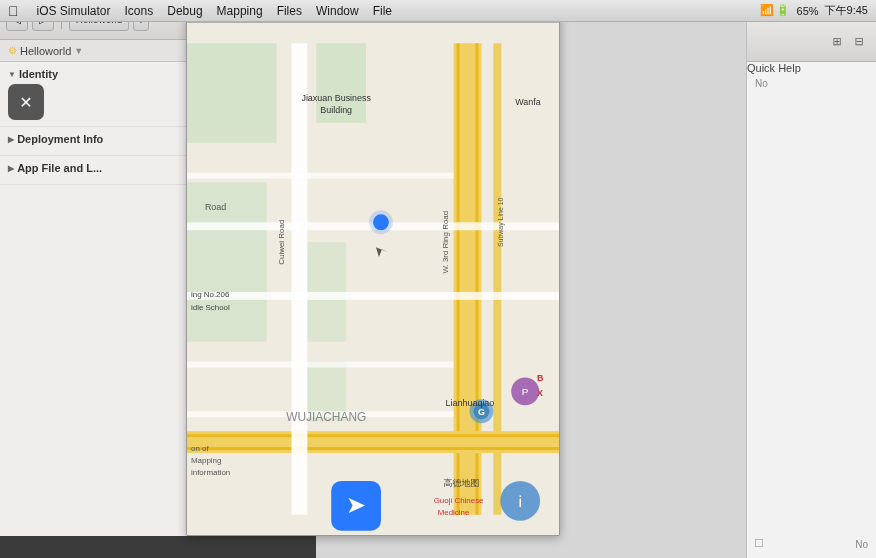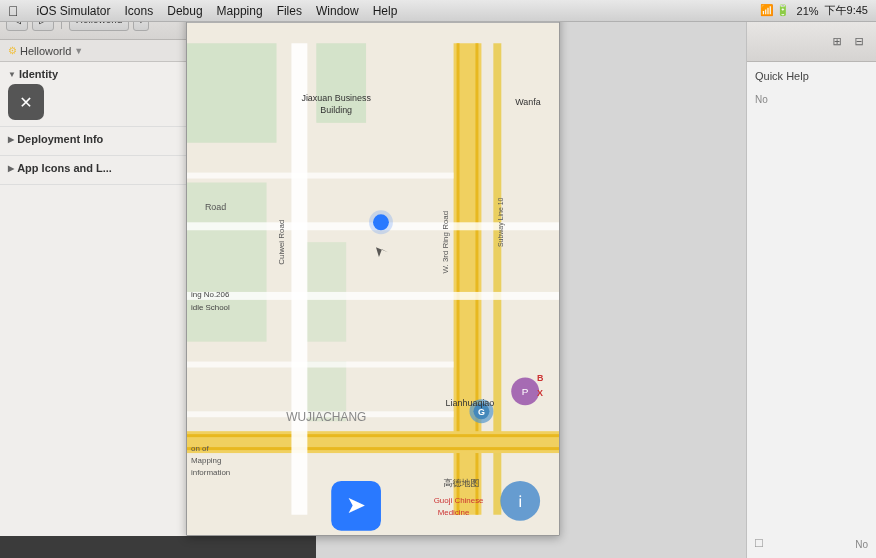--- a/index.html
+++ b/index.html
@@ -262,21 +262,21 @@
       border-bottom: 1px solid #b8b6b4;
       display: flex; align-items: center; justify-content: flex-end;
       padding: 0 8px; gap: 4px;
     }
     .inspector-icon-btn {
       width: 18px; height: 18px;
       display: flex; align-items: center; justify-content: center;
       color: #666; font-size: 11px;
     }
     .inspector-quick-help {
-      padding: 8px;
+      padding: 0;
       font-size: 11px;
       color: #444;
     }
     .inspector-label {
       font-size: 10px; color: #888;
       padding: 4px 8px;
     }
   </style>
 </head>
 <body>
@@ -284,24 +284,24 @@
 <div class="screen">
 
   <div class="menu-bar">
     <span class="apple-icon"></span>
     <span class="app-name menu-bar-item">iOS Simulator</span>
     <span class="menu-bar-item">Icons</span>
     <span class="menu-bar-item">Debug</span>
     <span class="menu-bar-item">Mapping</span>
     <span class="menu-bar-item">Files</span>
     <span class="menu-bar-item">Window</span>
-    <span class="menu-bar-item">Help</span>
+    <span class="menu-bar-item">File</span>
     <div class="menu-bar-right">
       <span>📶 🔋</span>
-      <span>21%</span>
+      <span>65%</span>
       <span>下午9:45</span>
     </div>
   </div>
 
   <div class="xcode-window">
 
     <div class="xcode-top-toolbar">
       <div class="traffic-lights">
         <div class="tl tl-red"></div>
         <div class="tl tl-yellow"></div>
@@ -414,21 +414,21 @@
     <div class="xd-section">
       <div class="xd-section-title">
         <span class="section-arrow">▶</span>
         <span>Deployment Info</span>
       </div>
     </div>
 
     <div class="xd-section">
       <div class="xd-section-title">
         <span class="section-arrow">▶</span>
-        <span>App Icons and L...</span>
+        <span>App File and L...</span>
       </div>
     </div>
   </div>
 
   <div class="sim-overlay">
 
     <div class="sim-titlebar">
       <div class="sim-tl">
         <div class="sim-tl-dot" style="background:#ff5f56;border:1px solid #e0443e;"></div>
         <div class="sim-tl-dot" style="background:#ffbd2e;border:1px solid #dea123;"></div>

